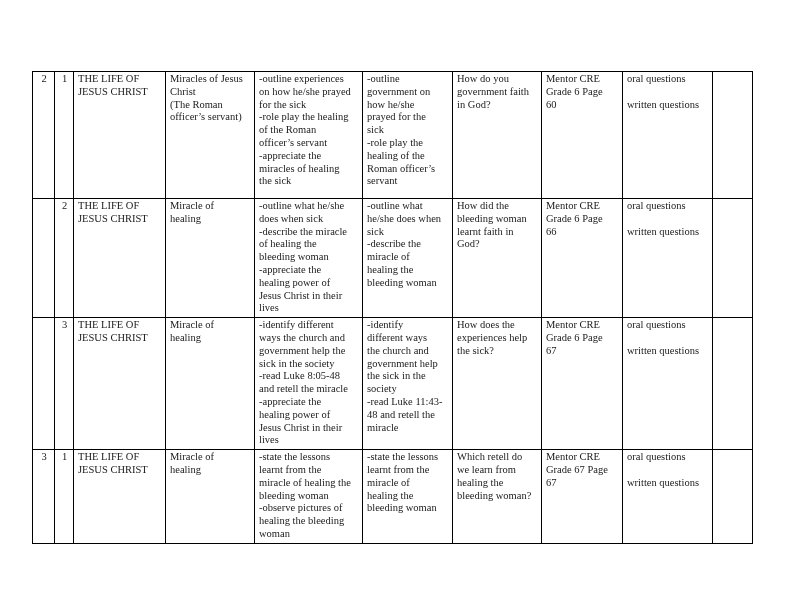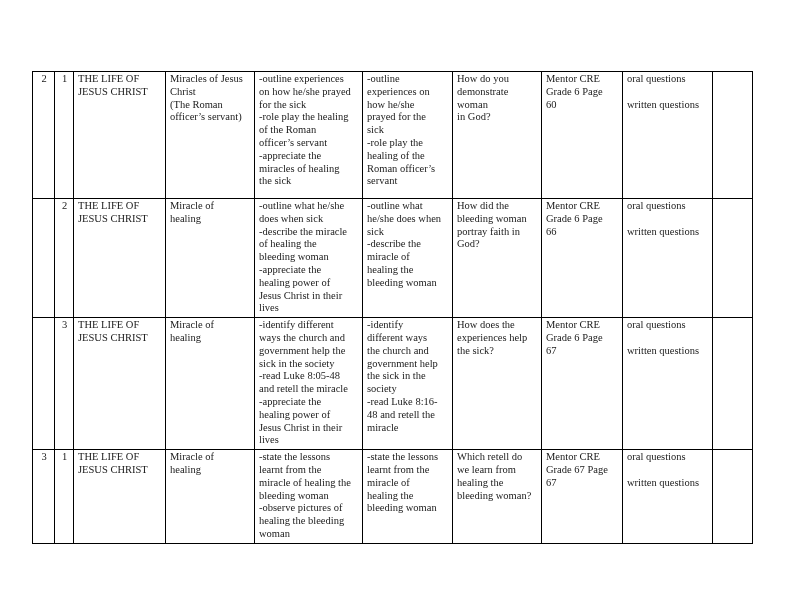--- a/index.html
+++ b/index.html
@@ -44,30 +44,30 @@
       <td>-outline experiences
 on how he/she prayed
 for the sick
 -role play the healing
 of the Roman
 officer’s servant
 -appreciate the
 miracles of healing
 the sick</td>
       <td>-outline
-experiences on
+government on
 how he/she
 prayed for the
 sick
 -role play the
 healing of the
 Roman officer’s
 servant</td>
       <td>How do you
-demonstrate woman
+government faith
 in God?</td>
       <td>Mentor CRE
 Grade 6 Page
 60</td>
       <td>oral questions
 
 written questions</td>
       <td></td>
     </tr>
     <tr class="r2">
@@ -88,21 +88,21 @@
 lives</td>
       <td>-outline what
 he/she does when
 sick
 -describe the
 miracle of
 healing the
 bleeding woman</td>
       <td>How did the
 bleeding woman
-portray faith in
+learnt faith in
 God?</td>
       <td>Mentor CRE
 Grade 6 Page
 66</td>
       <td>oral questions
 
 written questions</td>
       <td></td>
     </tr>
     <tr class="r3">
@@ -121,21 +121,21 @@
 -appreciate the
 healing power of
 Jesus Christ in their
 lives</td>
       <td> -identify
 different ways
 the church and
 government help
 the sick in the
 society
--read Luke 8:16-
+-read Luke 11:43-
 48 and retell the
 miracle</td>
       <td> How does the
 experiences help
 the sick?</td>
       <td>Mentor CRE
 Grade 6 Page
 67</td>
       <td>oral questions
 

